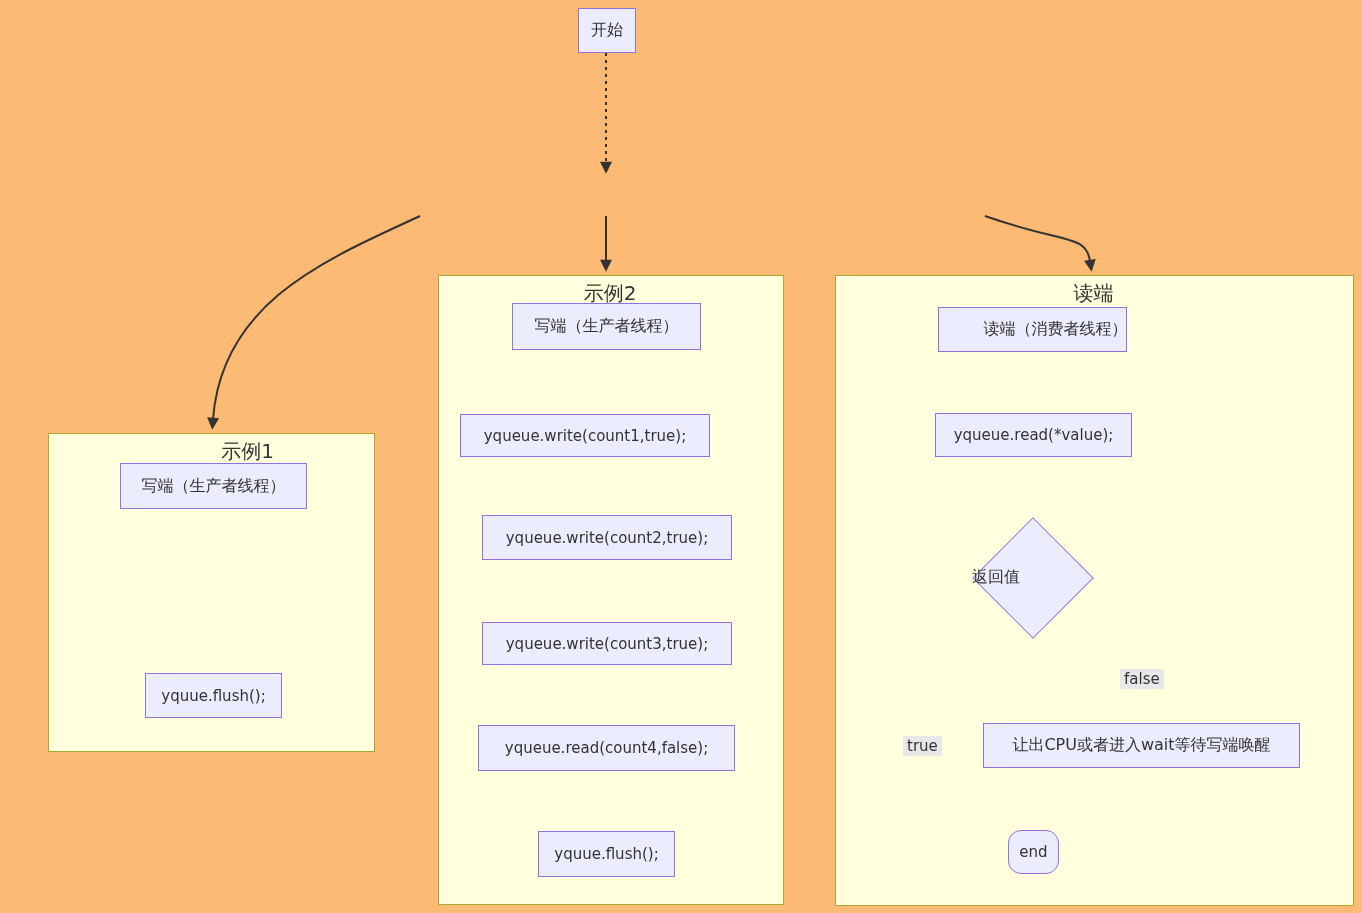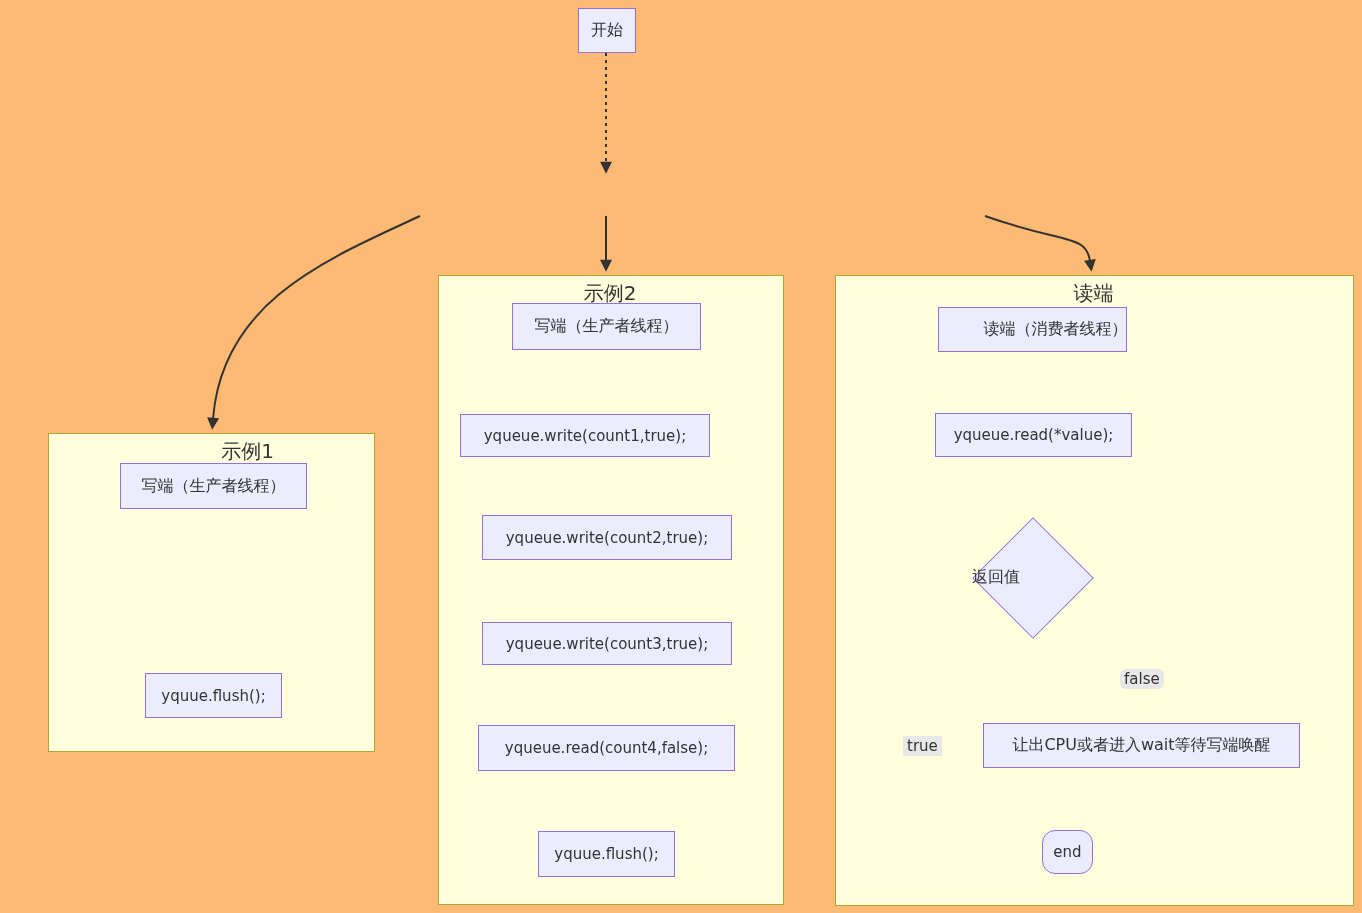--- a/index.html
+++ b/index.html
@@ -15,21 +15,21 @@
   .cluster-title{
     position:absolute;top:5px;left:0;width:100%;text-align:center;
     font-size:20px;color:#333;white-space:nowrap;z-index:3;
   }
   .node{
     position:absolute;background:#ECECFF;border:1px solid #9370DB;
     display:flex;align-items:center;justify-content:center;
     font-size:16px;color:#333;white-space:nowrap;z-index:4;box-sizing:border-box;
   }
   .node.code{font-size:15px;}
-  .node.rounded{border-radius:13px;margin-left:34px;}
+  .node.rounded{border-radius:13px;}
   .diamond-shape{
     position:absolute;width:86px;height:86px;background:#ECECFF;border:1px solid #9370DB;
     transform:rotate(45deg);z-index:4;box-sizing:border-box;
   }
   .diamond-label{
     position:absolute;text-align:left;font-size:16px;color:#333;
     white-space:nowrap;z-index:5;
   }
   .edge-label{
     position:absolute;background:#e8e8e8;color:#333;font-size:15px;
@@ -88,18 +88,18 @@
 
   <div class="cluster" style="left:835px;top:275px;width:517px;height:629px;"></div>
   <div class="cluster-title" style="left:835px;top:280px;width:517px;">读端</div>
   <div class="node" style="left:938px;top:307px;width:189px;height:45px;padding-left:46px;">读端（消费者线程）</div>
   <div class="node code" style="left:935px;top:413px;width:197px;height:44px;">yqueue.read(*value);</div>
 
   <div class="diamond-shape" style="left:990px;top:535px;"></div>
   <div class="diamond-label" style="left:972px;top:567px;width:122px;">返回值</div>
 
   <div class="edge-label" style="left:903px;top:736px;">true</div>
-  <div class="edge-label" style="left:1120px;top:669px;border-radius:6px;">false</div>
+  <div class="edge-label" style="left:1120px;top:669px;">false</div>
 
   <div class="node" style="left:983px;top:723px;width:317px;height:45px;">让出CPU或者进入wait等待写端唤醒</div>
   <div class="node rounded code" style="left:1008px;top:830px;width:51px;height:44px;">end</div>
 
 </div>
 
 </body></html>

